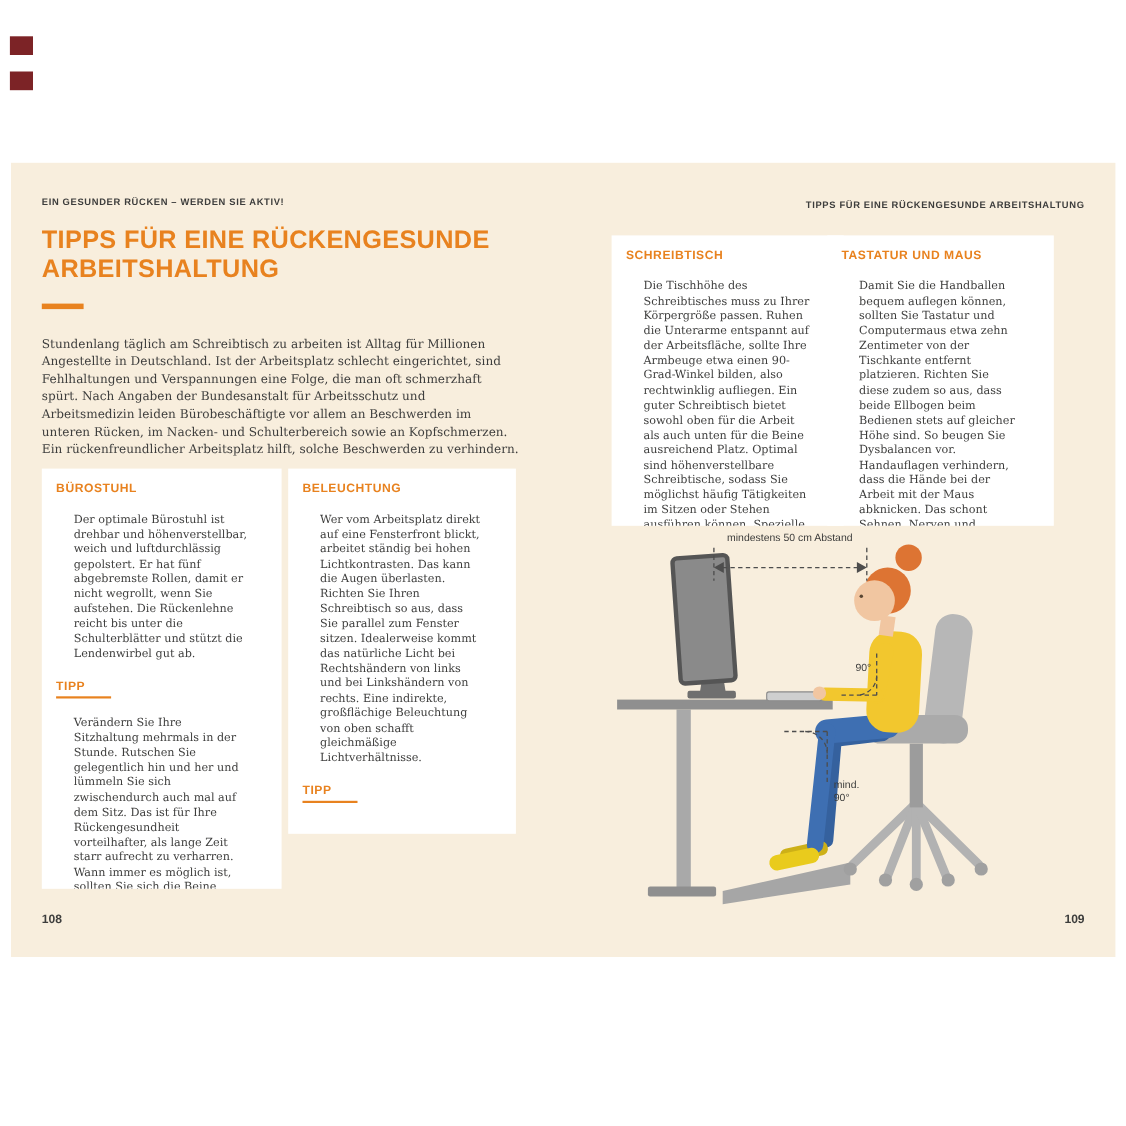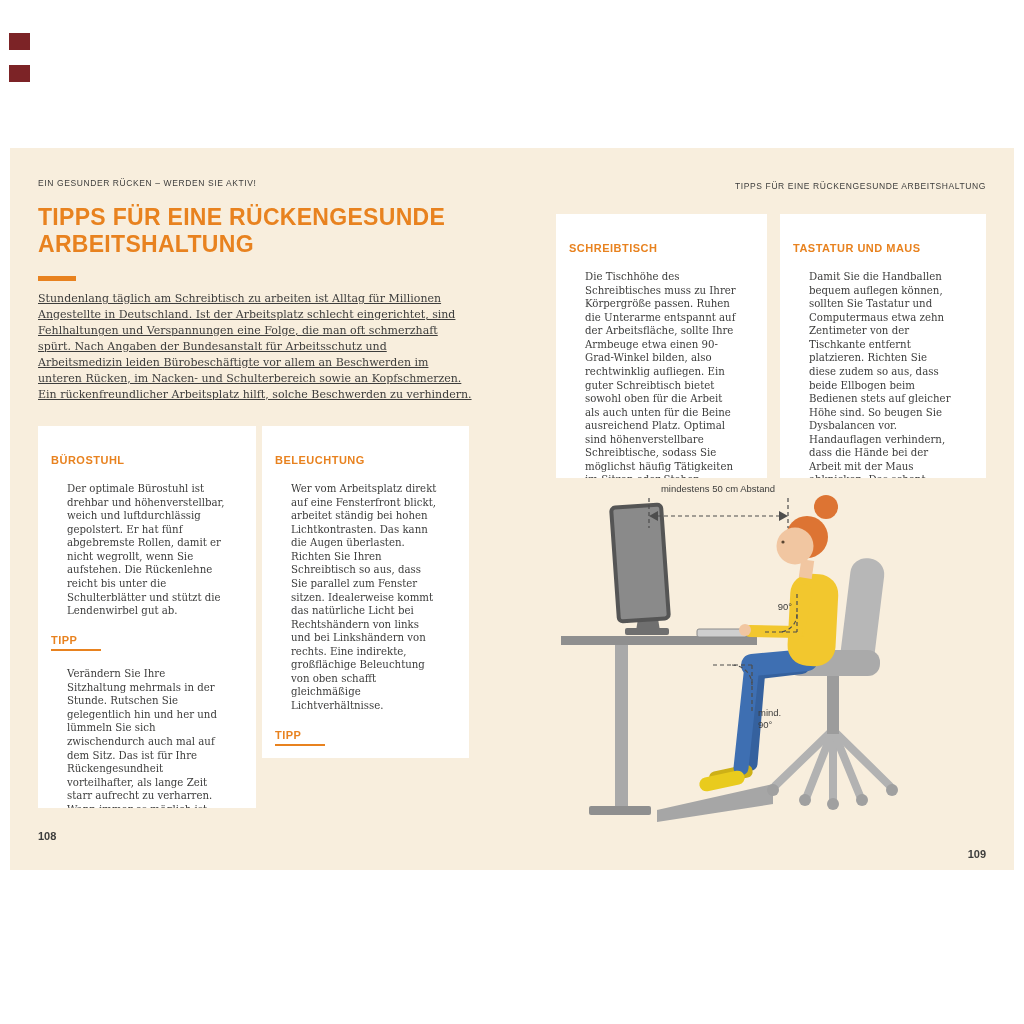--- a/index.html
+++ b/index.html
@@ -12,68 +12,68 @@
   #deco2 { left:9px; top:65px; }
 
   .spread {
     position:absolute; left:10px; top:148px; width:1004px; height:722px;
     background:#f8eedd;
   }
 
   .running-header {
     position:absolute; top:30px;
     font-family:"Liberation Sans","DejaVu Sans",sans-serif;
-    font-weight:normal; font-size:8.5px; letter-spacing:0.6px; color:#3d3d3c;text-align:right;
+    font-weight:bold; font-size:8.5px; letter-spacing:0.6px; color:#3d3d3c;text-align:right;
   }
   #rh-left { left:28px; }
   #rh-right { right:28px; top:33px; }
 
   .page-title {
     position:absolute; left:28px; top:56px; width:410px;
     font-family:"Liberation Sans","DejaVu Sans",sans-serif;
     font-weight:bold; font-size:23px; line-height:1.18; letter-spacing:0.3px;
     color:#e8821f;
   }
   .title-dash {
     position:absolute; left:28px; top:128px; width:38px; height:5px; background:#e8821f;
   }
   .intro {
-    position:absolute; left:28px; top:132px; width:436px;
-    font-size:11px; line-height:1.45; color:#3d3d3c;text-decoration:underline;
+    position:absolute; left:28px; top:146px; width:436px;
+    font-size:11px; line-height:1.45; color:#3d3d3c;
   }
 
   .card {
     position:absolute; background:#ffffff; box-sizing:border-box;
-    padding:28px 13px; overflow:hidden;
+    padding:12px 13px; overflow:hidden;
   }
   #card-buerostuhl  { left:28px;  top:278px; width:218px; height:382px; }
   #card-beleuchtung { left:252px; top:278px; width:207px; height:332px; }
   #card-schreibtisch{ left:546px; top:66px;  width:211px; height:264px; }
-  #card-tastatur    { left:770px; top:66px;  width:206px; height:264px; }
+  #card-tastatur    { left:742px; top:66px;  width:206px; height:264px; }
 
   .card-heading {
     font-family:"Liberation Sans","DejaVu Sans",sans-serif;
     font-weight:bold; font-size:11px; letter-spacing:0.5px; color:#e8821f;
     margin:0 0 7px 0;
   }
   .card-body { font-size:10.2px; line-height:1.33; margin:16px; color:#3d3d3c; }
   .tip-label {
     font-family:"Liberation Sans","DejaVu Sans",sans-serif;
     font-weight:bold; font-size:11px; letter-spacing:0.5px; color:#e8821f;
     margin:0 0 0 0;
   }
   .tip-underline { width:50px; height:2.5px; background:#e8821f; margin:3px 0 6px 0; }
 
   .page-number {
     position:absolute; top:682px;
     font-family:Liberation Sans, sans-serif;
     font-weight:bold; font-size:11px; color:#3d3d3c;
   }
   #pn-left { left:28px; }
-  #pn-right { right:28px;margin-top:18px; }
+  #pn-right { right:28px; }
 
   .illustration { position:absolute; left:535px; top:330px; width:450px; height:352px; }
 </style>
 </head>
 <body>
 
 <div id="deco1" class="deco-square"></div>
 <div id="deco2" class="deco-square"></div>
 
 <div class="spread">

